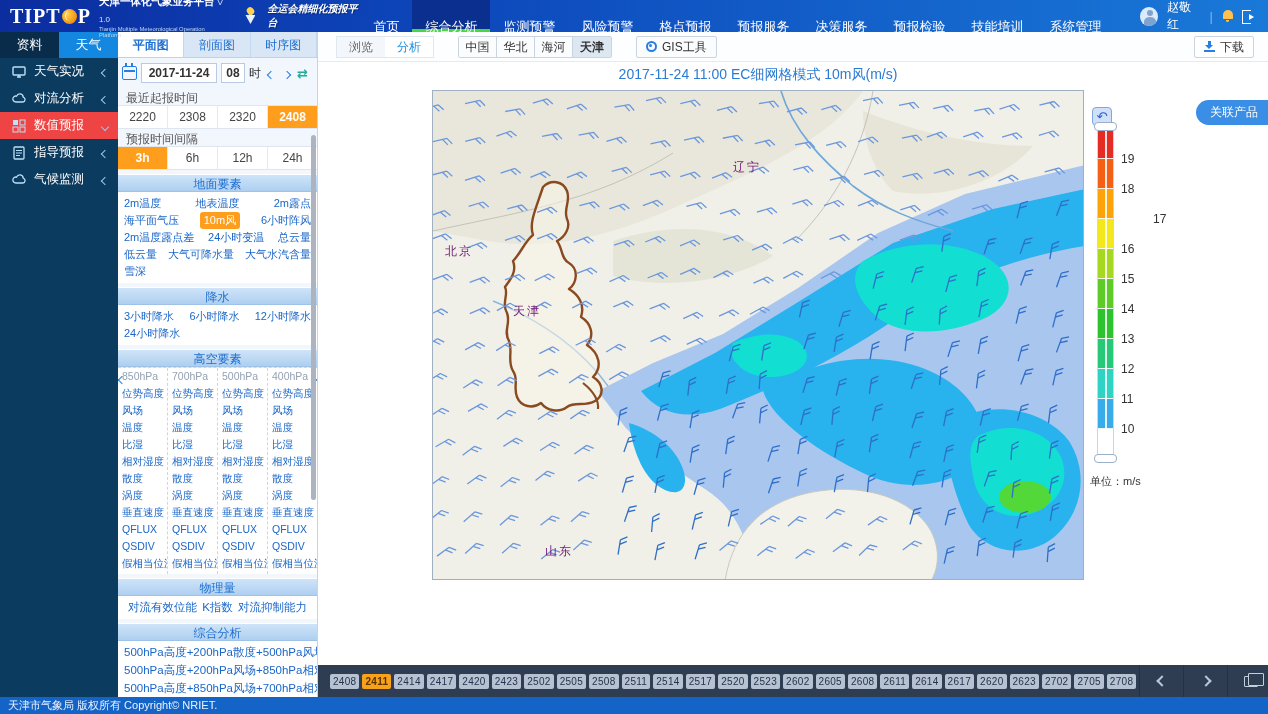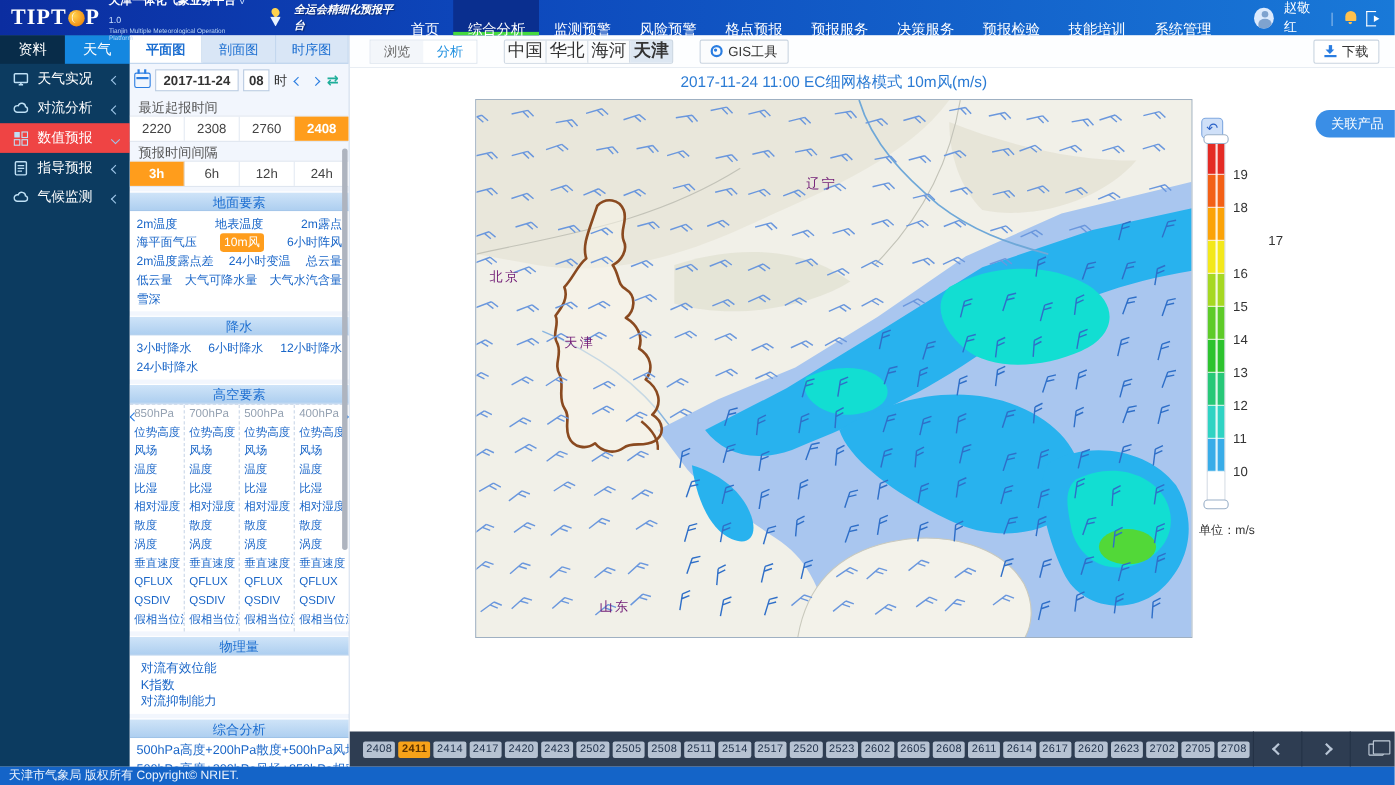--- a/index.html
+++ b/index.html
@@ -111,37 +111,37 @@
   .link { font-size:11px; color:#1a66c8; white-space:nowrap; cursor:pointer; }
   .link.active { background:#ff9d1c; color:#fff; border-radius:3px; padding:1px 4px; }
   #upper-levels { position:relative; display:flex; background:#e9f1fb; border-bottom:1px dashed #c9d6e8; }
   #upper-levels .lvl-arrow { position:absolute; top:2px; color:#2a7de1; cursor:pointer; font-weight:bold; }
   #upper-levels .lvl-arrow.l { left:1px; } #upper-levels .lvl-arrow.r { right:1px; }
   #upper-cols { display:flex; background:#fff; }
   .upper-col { flex:1; border-right:1px dashed #c9d6e8; padding:0 0 2px 4px; overflow:hidden; }
   .upper-col:last-child { border-right:none; }
   .lvl-name { font-size:10.5px; color:#95a2b2; line-height:17px; }
   .upper-col .link { display:block; font-size:10.5px; line-height:17px; }
-  .physics-row { display:flex; justify-content:space-between; padding:4px 10px; background:#fff;flex-direction:column; }
+  .physics-row { display:flex; justify-content:space-between; padding:4px 10px; background:#fff; }
   .physics-row .link { font-size:11.5px; }
   .combo-rows { background:#fff; padding:2px 0 0 6px; }
   .combo-rows .link { display:block; font-size:11.5px; line-height:18px; }
   #p2-scrollbar { position:absolute; right:1px; top:103px; width:5px; height:365px;
     background:#aeb4bf; border-radius:3px; }
 
   
   #main { position:absolute; left:318px; top:32px; width:950px; height:665px; background:#fff; }
   #toolbar { height:30px; display:flex; align-items:center; border-bottom:1px solid #e6ebf2;
     background:#fdfeff; padding-left:18px; gap:24px; }
   .mode-group { display:flex; border:1px solid #dfe7ef; }
   .mode-btn { width:48px; text-align:center; line-height:20px; font-size:12px; color:#666;
     background:#f3f6fa; cursor:pointer; }
   .mode-btn.active { background:#fff; color:#1d8fe0; }
   .region-group { display:flex; border:1px solid #c9d4e0; border-radius:2px; }
-  .region-btn { width:38px; text-align:center; line-height:20px; font-size:16px; color:#333;
+  .region-btn { width:38px; text-align:center; line-height:20px; font-size:12px; color:#333;
     background:#fbfcfd; border-right:1px solid #c9d4e0; cursor:pointer; }
   .region-btn:last-child { border-right:none; }
   .region-btn.active { background:#dde7f2; font-weight:bold; }
   #gis-btn { display:flex; align-items:center; gap:5px; border:1px solid #c9d4e0; border-radius:2px;
     background:#fbfcfd; padding:0 9px; line-height:20px; font-size:12px; color:#333; cursor:pointer; }
   .gis-icon { width:11px; height:11px; border:2px solid #2a7de1; border-radius:50%; position:relative; }
   .gis-icon::after { content:""; position:absolute; left:1px; top:1px; width:3px; height:3px;
     background:#2a7de1; border-radius:50%; }
   #download-btn { margin-left:auto; margin-right:14px; display:flex; align-items:center; gap:5px;
     border:1px solid #c9d4e0; border-radius:2px; background:#fff; padding:0 9px; line-height:20px;
@@ -311,21 +311,21 @@
     <span class="hour-unit">时</span>
     <span class="step-btn"><span class="chev left"></span></span>
     <span class="step-btn"><span class="chev right"></span></span>
     <span class="loop-icon">⇄</span>
   </div>
   <div class="p2-label">最近起报时间</div>
   <div class="btn-row">
 
   <div class="seg-btn">2220</div>
       <div class="seg-btn">2308</div>
-      <div class="seg-btn">2760</div>
+      <div class="seg-btn">2320</div>
       <div class="seg-btn active">2408</div>
     </div>
   <div class="p2-label">预报时间间隔</div>
   <div class="btn-row">
 
   <div class="seg-btn active">3h</div>
       <div class="seg-btn">6h</div>
       <div class="seg-btn">12h</div>
       <div class="seg-btn">24h</div>
     </div>

